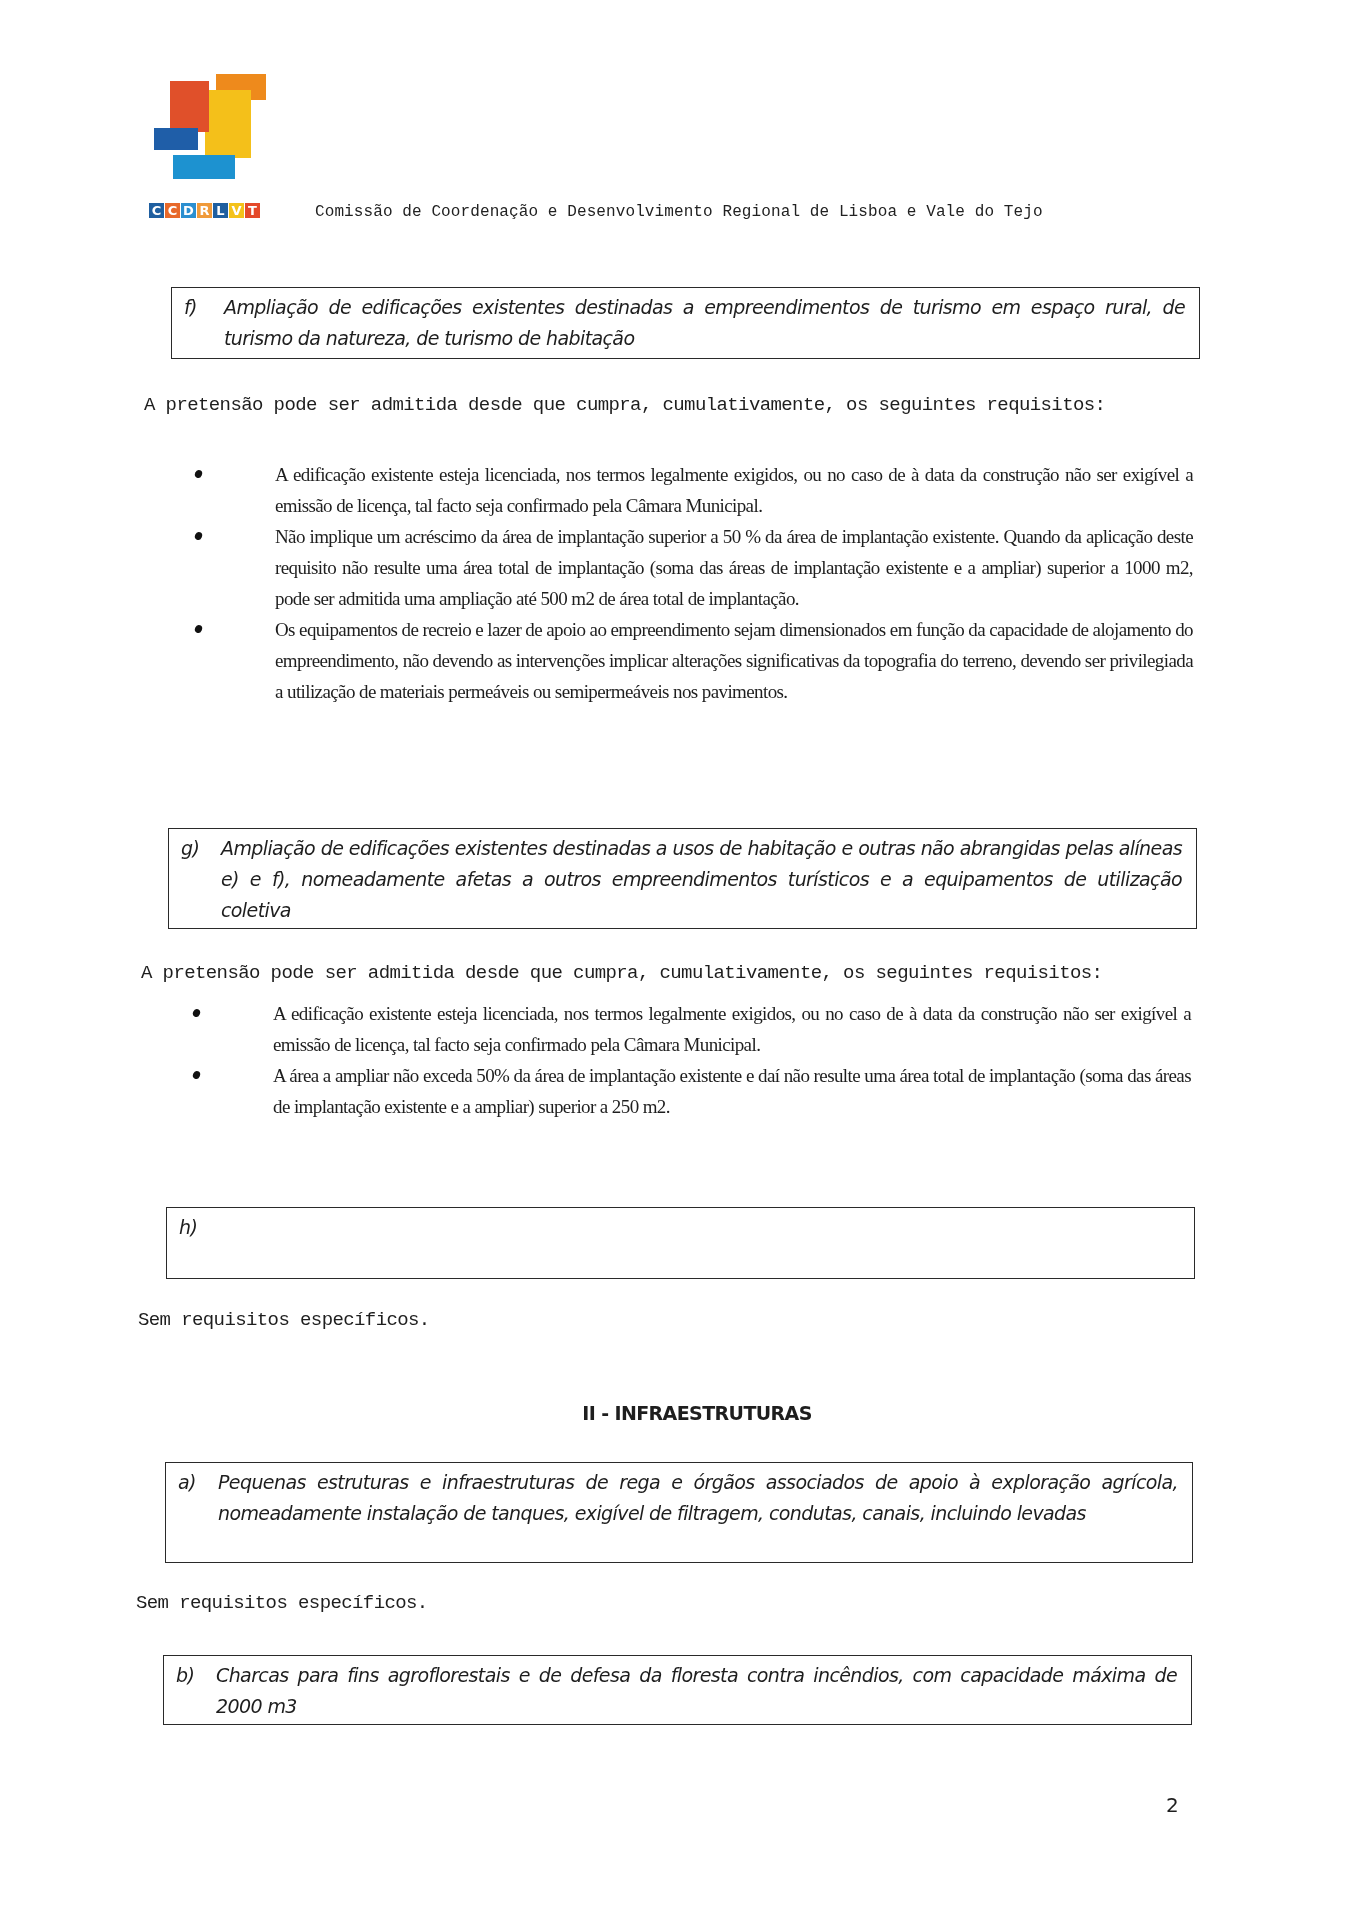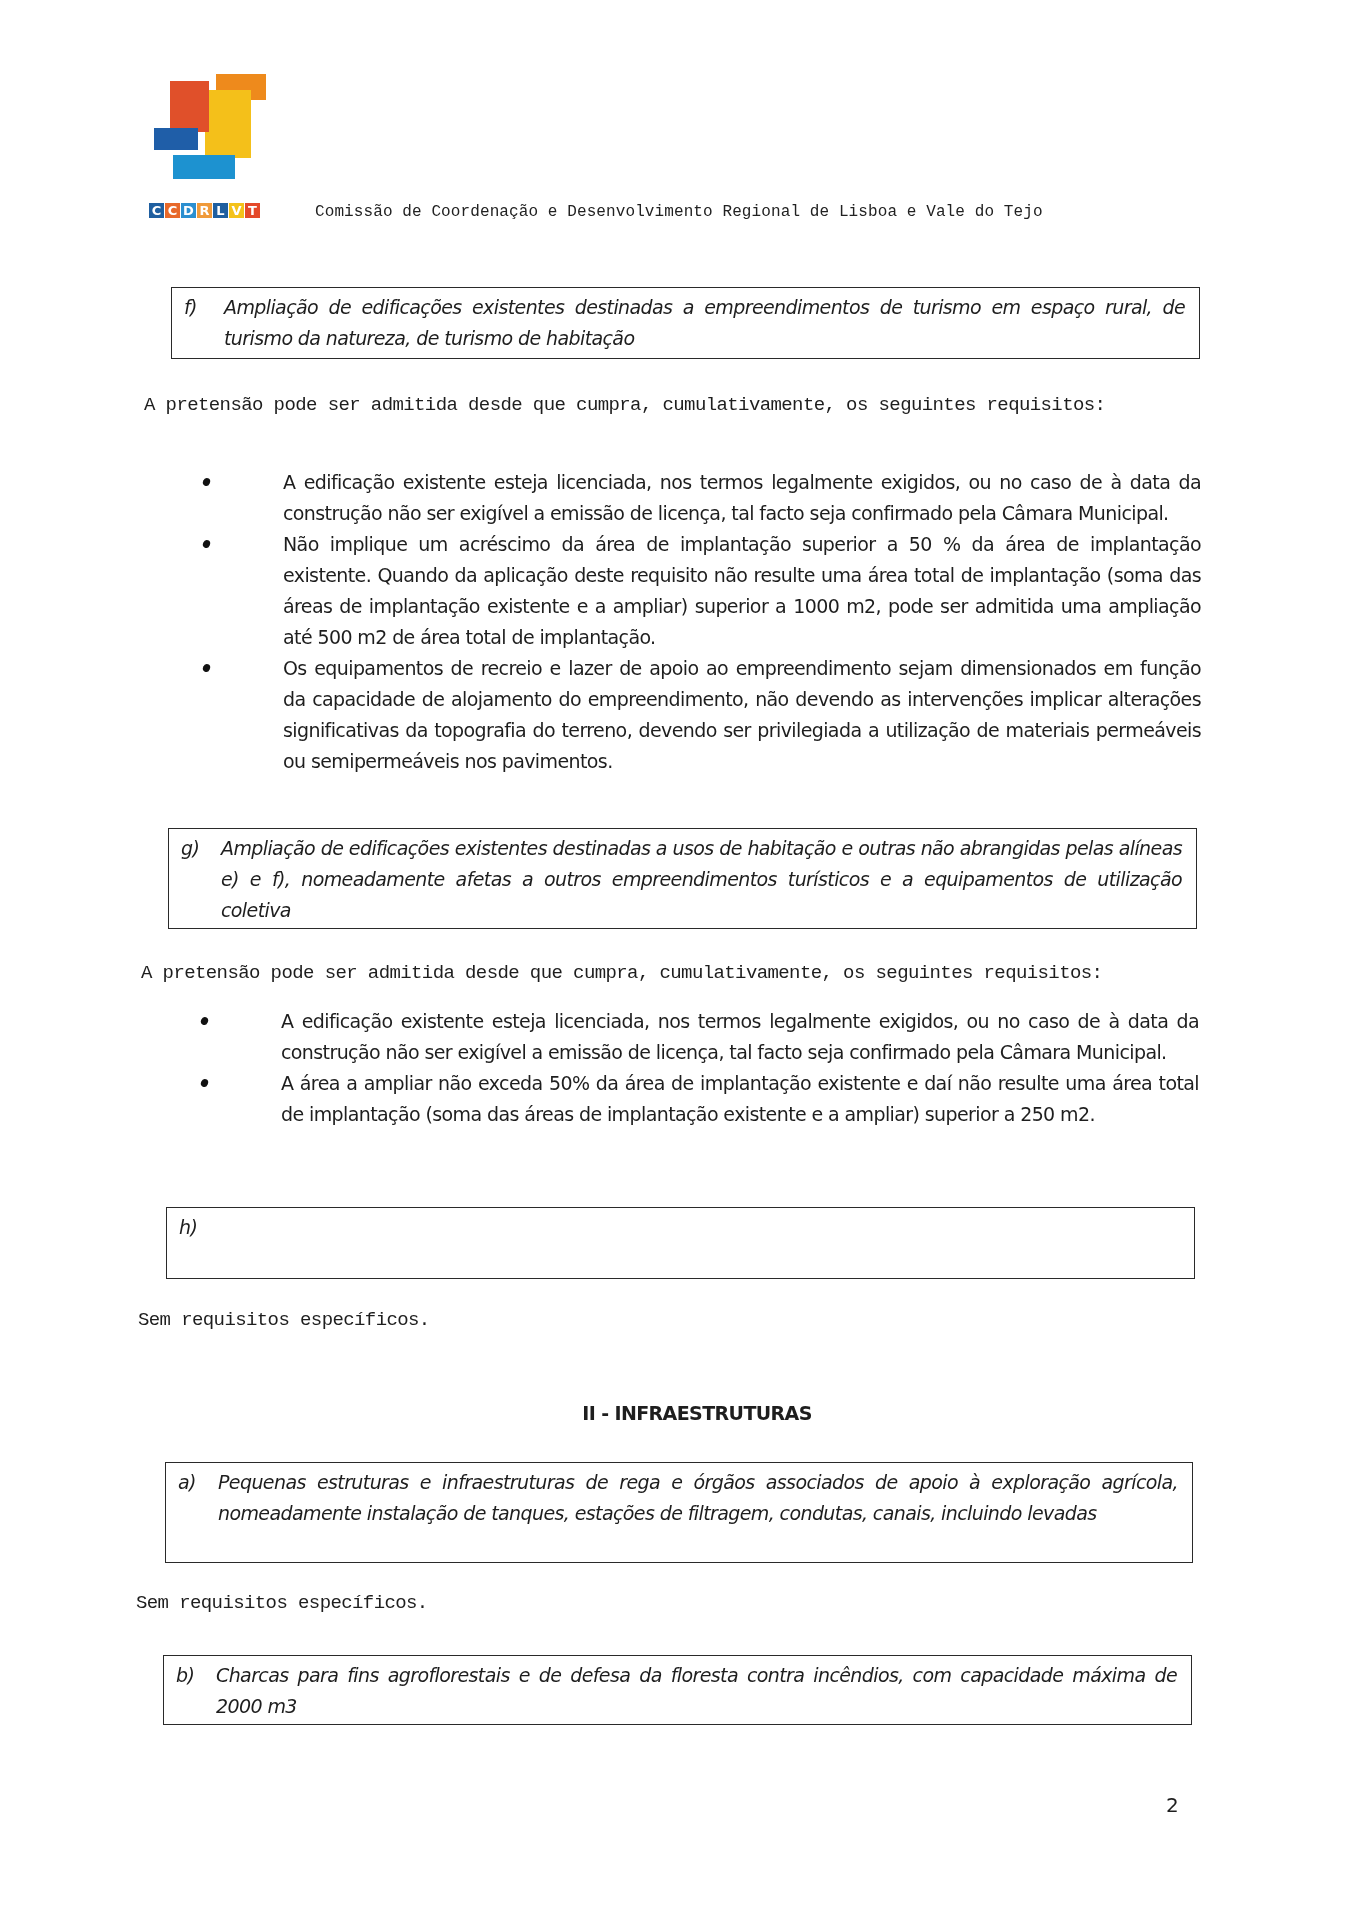--- a/index.html
+++ b/index.html
@@ -20,21 +20,21 @@
   .doc-text {
     font-family: "DejaVu Sans", sans-serif; font-size: 19px; line-height: 31px;
     color: #1e1e1e; letter-spacing: -0.6px;
   }
   .box {
     position: absolute; border: 1.5px solid #2a2a2a; box-sizing: border-box;
     padding: 4px 14px 4px 52px; font-style: italic; text-align: justify;
   }
   .box .letter { position: absolute; left: 12px; top: 4px; font-style: italic; }
   .para { position: absolute; font-family: Liberation Mono, monospace; }
-  .bullets { position: absolute; margin: 16px; padding: 0; list-style: none; }
+  .bullets { position: absolute; margin: 8px; padding: 0; list-style: none; font-family: Liberation Serif, serif; }
   .bullets li { position: relative; padding-left: 0; text-align: justify; }
   .bullet-dot {
     position: absolute; left: -80px; top: 11px; width: 7px; height: 8px; border-radius: 50%;
     background: #111; transform: rotate(25deg);
   }
   .heading { position: absolute; font-weight: bold; font-size: 19px; left: 0; width: 1354px; text-align: center; }
   .page-number { position: absolute; left: 1166px; top: 1790px; font-size: 20px; }
 </style>
 </head>
 <body>
@@ -81,21 +81,21 @@
 
 <div class="box doc-text" style="left:166px;top:1207px;width:1029px;height:72px;">
   <span class="letter">h)</span>
 </div>
 <div class="para doc-text" style="left:138px;top:1305px;width:600px;">Sem requisitos específicos.</div>
 
 <div class="heading doc-text" style="top:1398px;left:20px;">II - INFRAESTRUTURAS</div>
 
 <div class="box doc-text" style="left:165px;top:1462px;width:1028px;height:101px;">
   <span class="letter">a)</span>
-  <span>Pequenas estruturas e infraestruturas de rega e órgãos associados de apoio à exploração agrícola, nomeadamente instalação de tanques, estações de filtragem, condutas, canais, incluindo levadas</span>
+  <span>Pequenas estruturas e infraestruturas de rega e órgãos associados de apoio à exploração agrícola, nomeadamente instalação de tanques, exigível de filtragem, condutas, canais, incluindo levadas</span>
 </div>
 <div class="para doc-text" style="left:136px;top:1588px;width:600px;">Sem requisitos específicos.</div>
 
 <div class="box doc-text" style="left:163px;top:1655px;width:1029px;height:70px;">
   <span class="letter">b)</span>
   <span>Charcas para fins agroflorestais e de defesa da floresta contra incêndios, com capacidade máxima de 2000 m3</span>
 </div>
 
 <div class="page-number doc-text">2</div>
 

